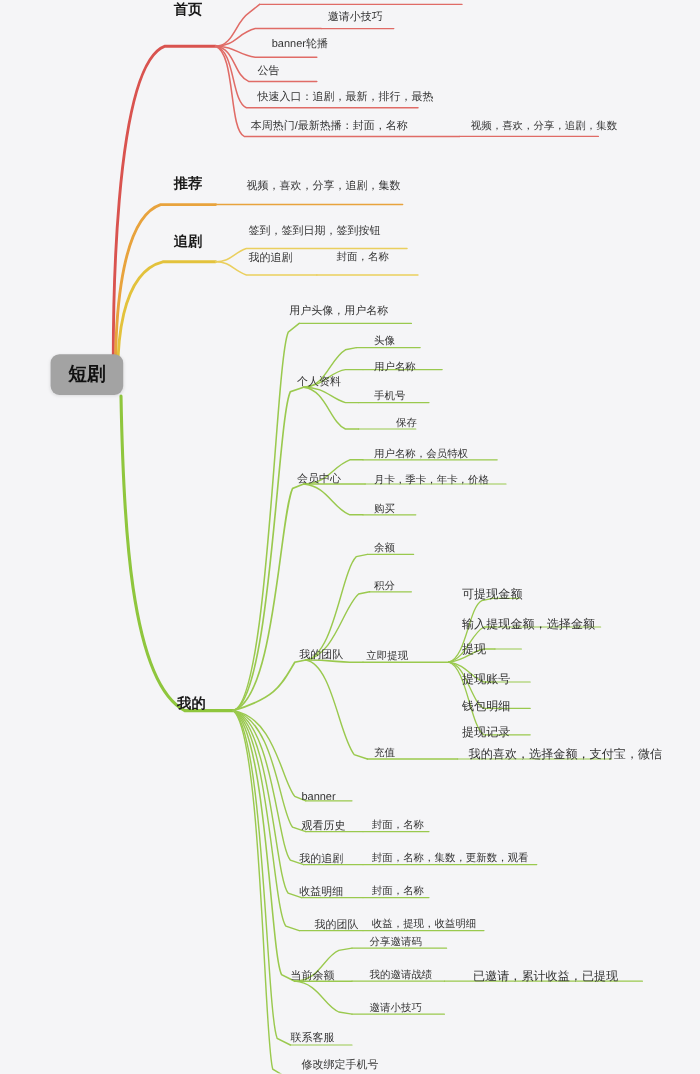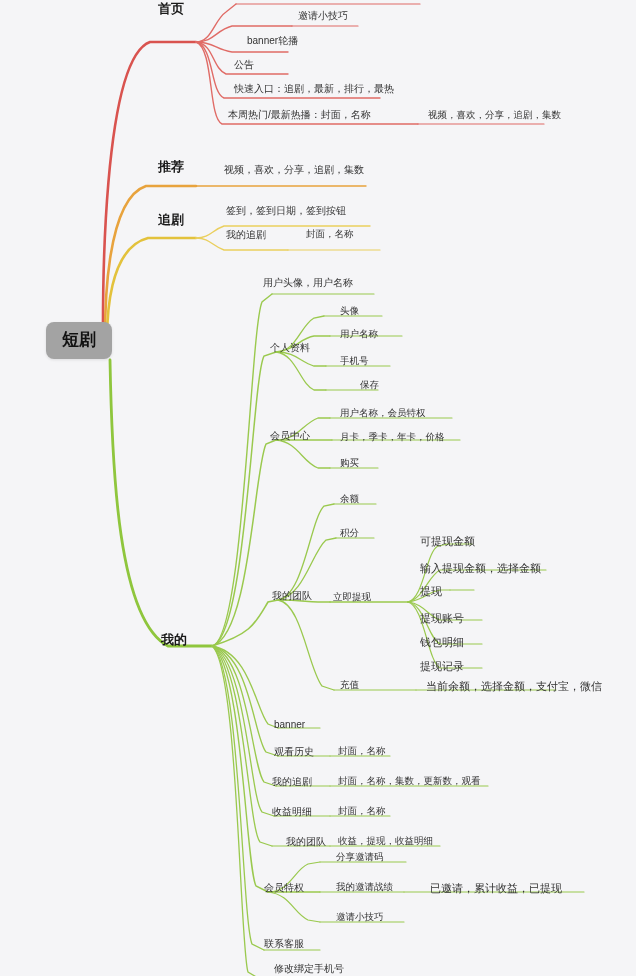--- a/index.html
+++ b/index.html
@@ -263,21 +263,21 @@
   <div class="node lvl4" style="left:420px;top:636px;">
     <span class="txt">钱包明细</span>
   </div>
   <div class="node lvl4" style="left:420px;top:660px;">
     <span class="txt">提现记录</span>
   </div>
   <div class="node lvl3" style="left:340px;top:680px;">
     <span class="txt">充值</span>
   </div>
   <div class="node lvl4" style="left:426px;top:680px;">
-    <span class="txt">当前余额，选择金额，支付宝，微信</span>
+    <span class="txt">我的喜欢，选择金额，支付宝，微信</span>
   </div>
 
   <div class="node lvl2" style="left:274px;top:719px;">
     <span class="txt">banner</span>
   </div>
 
   <div class="node lvl2" style="left:274px;top:746px;">
     <span class="txt">观看历史</span>
   </div>
   <div class="node lvl3" style="left:338px;top:746px;">
@@ -299,21 +299,21 @@
   </div>
 
   <div class="node lvl2" style="left:286px;top:836px;">
     <span class="txt">我的团队</span>
   </div>
   <div class="node lvl3" style="left:338px;top:836px;">
     <span class="txt">收益，提现，收益明细</span>
   </div>
 
   <div class="node lvl2" style="left:264px;top:882px;">
-    <span class="txt">会员特权</span>
+    <span class="txt">当前余额</span>
   </div>
   <div class="node lvl3" style="left:336px;top:852px;">
     <span class="txt">分享邀请码</span>
   </div>
   <div class="node lvl3" style="left:336px;top:882px;">
     <span class="txt">我的邀请战绩</span>
   </div>
   <div class="node lvl4" style="left:430px;top:882px;">
     <span class="txt">已邀请，累计收益，已提现</span>
   </div>

